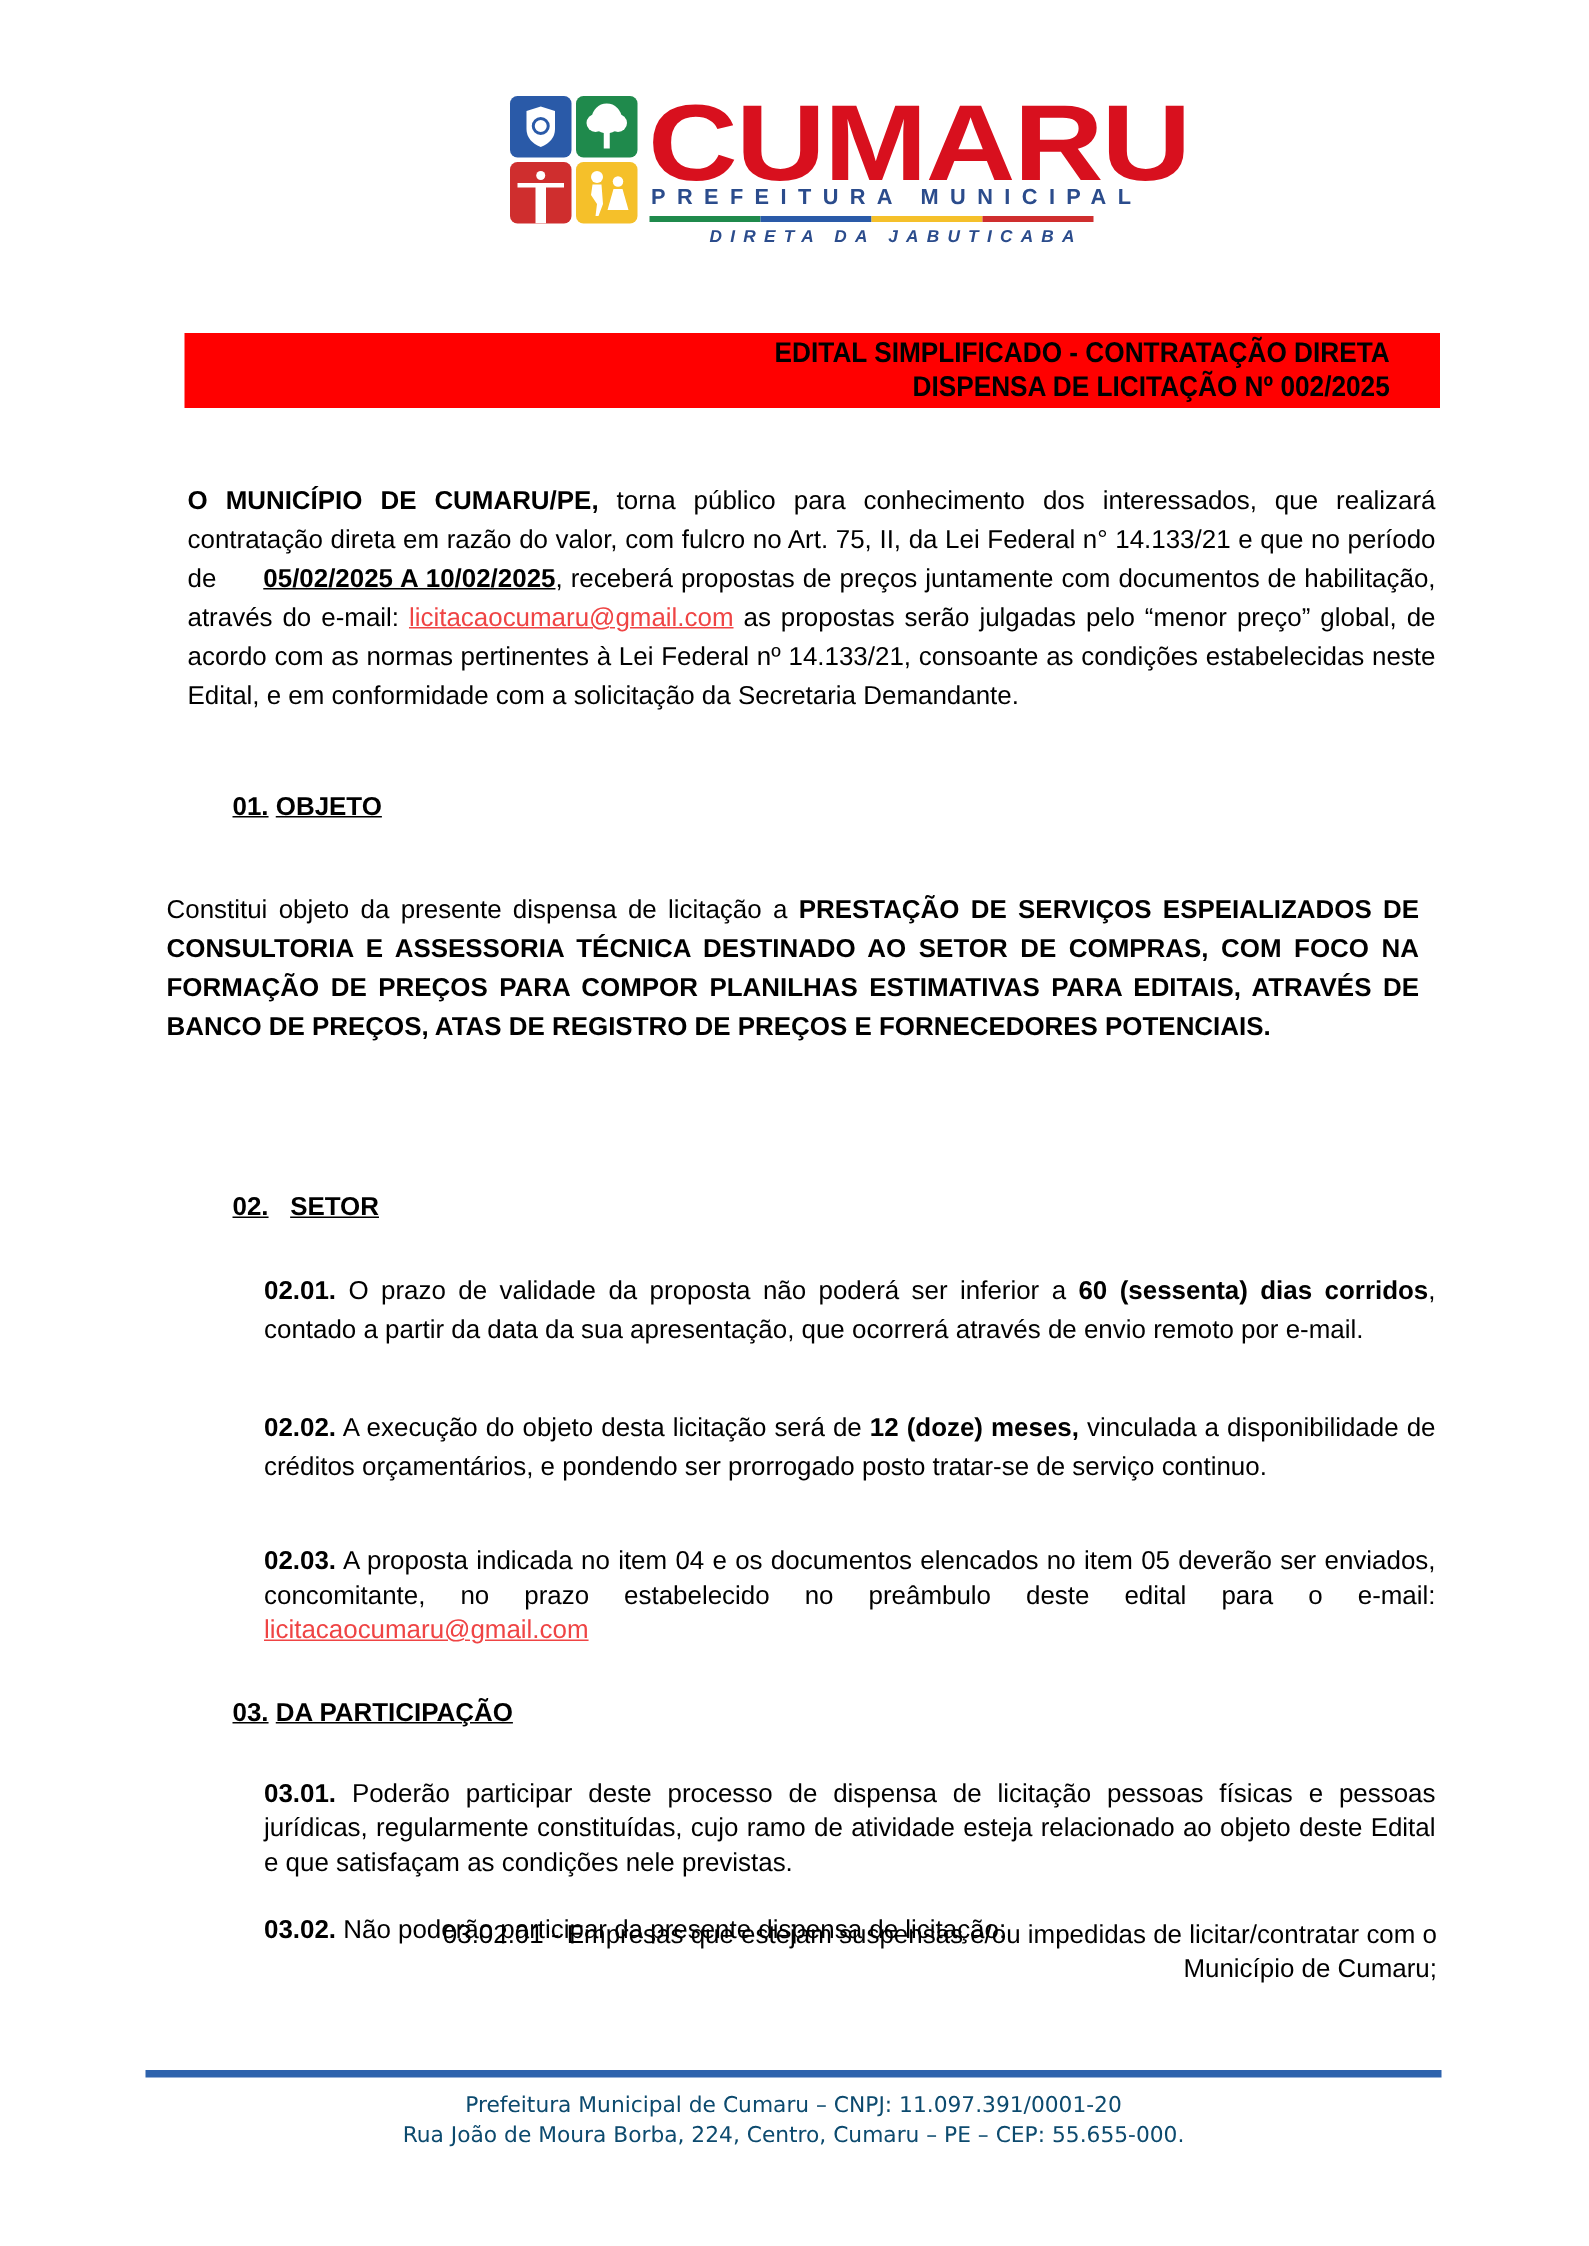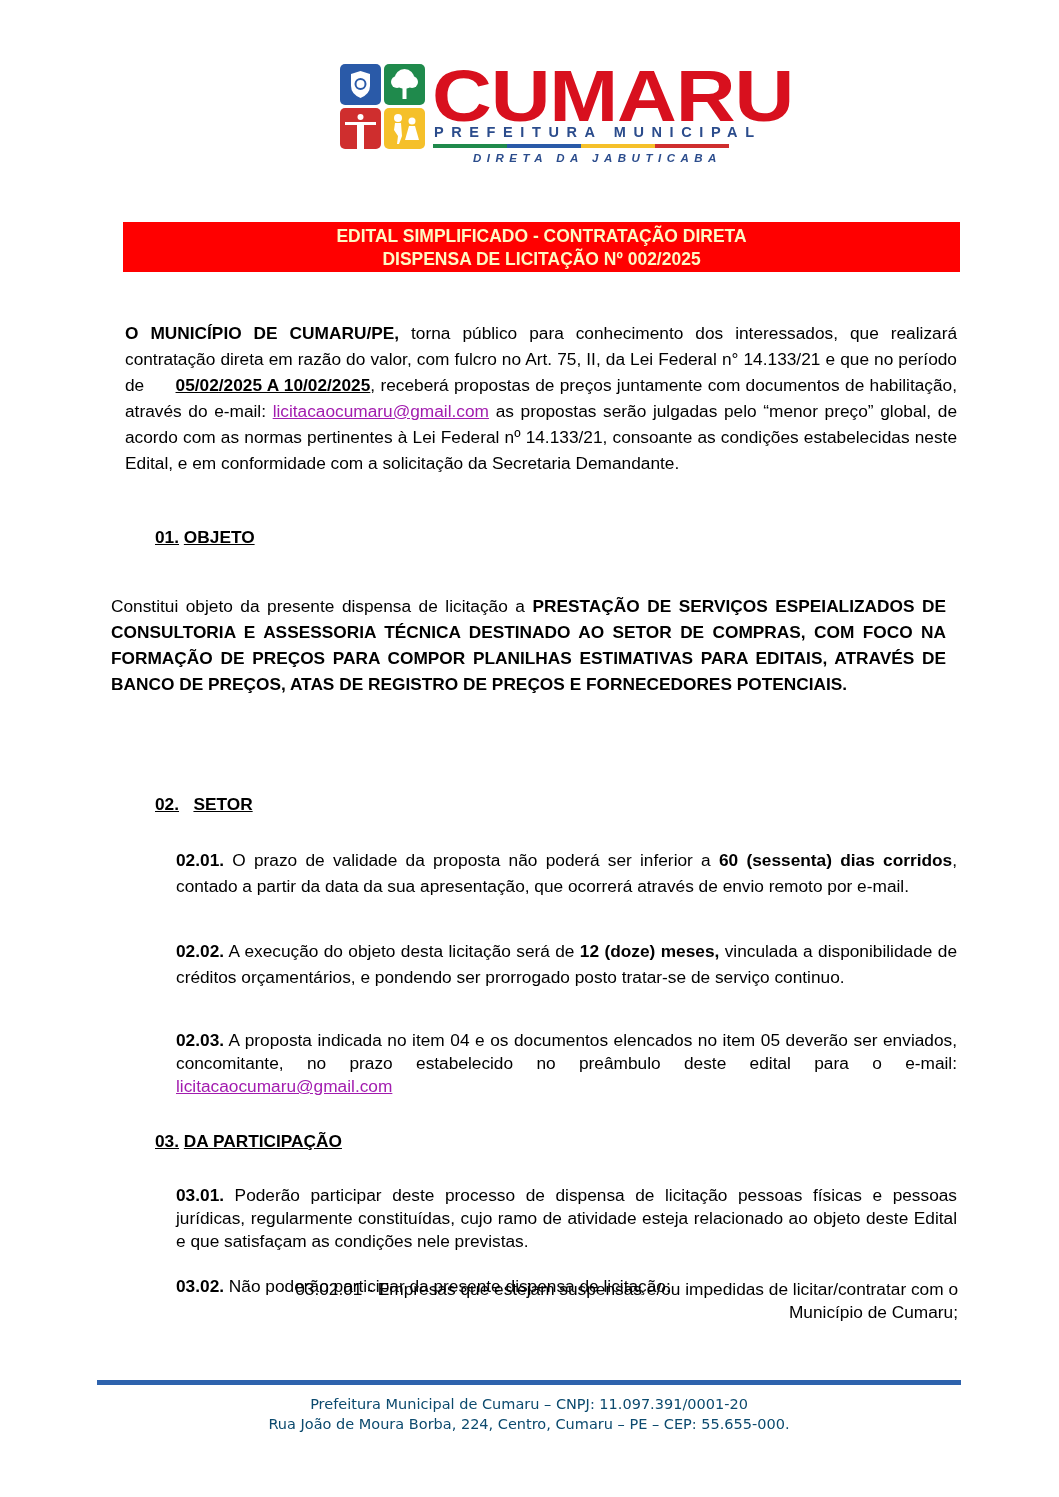--- a/index.html
+++ b/index.html
@@ -15,27 +15,27 @@
     .tile.red { left: 0; top: 44px; background: #cf2e2e; }
     .tile.yellow { left: 44px; top: 44px; background: #f5c02a; }
     .tile svg { position: absolute; left: 0; top: 0; width: 41px; height: 41px; }
     .brand { position: absolute; left: 92px; top: -4px; font-family: "Liberation Sans", sans-serif; font-weight: bold; font-size: 72px; letter-spacing: -1px; color: #d8101e; line-height: 72px; transform: scaleX(1.15); transform-origin: left top; }
     .sub { position: absolute; left: 94px; top: 60px; font-weight: bold; font-size: 14.5px; letter-spacing: 7.6px; color: #2b4c8c; white-space: nowrap; }
     .stripe { position: absolute; left: 93px; top: 80px; width: 296px; height: 4px; display: flex; }
     .stripe span { flex: 1; height: 4px; }
     .motto { position: absolute; left: 133px; top: 88px; font-weight: bold; font-style: italic; font-size: 11.5px; letter-spacing: 5.5px; color: #2b4c8c; white-space: nowrap; }
 
     
-    .banner { position: absolute; left: 123px; top: 222px; width: 837px; height: 50px; background: #ff0000; color: #fef9c3; text-align: center; font-weight: bold; font-size: 19px; line-height: 23px; padding-top: 2px; box-sizing: border-box; }
+    .banner { position: absolute; left: 123px; top: 222px; width: 837px; height: 50px; background: #ff0000; color: #000000; text-align: right; font-weight: bold; font-size: 19px; line-height: 23px; padding-top: 2px; box-sizing: border-box; }
     .banner div { transform: scaleX(0.92); }
 
     
     .para { position: absolute; font-size: 17.3px; line-height: 26px; text-align: justify; }
     .para b { font-weight: bold; }
-    .para a, .email { color: #a21caf; text-decoration: underline; }
+    .para a, .email { color: #ef4444; text-decoration: underline; }
     .u { text-decoration: underline; padding-left: 26px; }
     .heading { position: absolute; font-weight: bold; font-size: 17.3px; margin-left: 30px; }
     .heading .num, .heading .txt { text-decoration: underline; }
     .tight { line-height: 23px; }
 
     
     .footer-rule { position: absolute; left: 97px; top: 1380px; width: 864px; height: 5px; background: #2e63ad; }
     .footer { position: absolute; left: 97px; width: 864px; text-align: center; font-family: "DejaVu Sans", sans-serif; font-size: 14.5px; color: #0c4a6e; }
   </style>
 </head>

